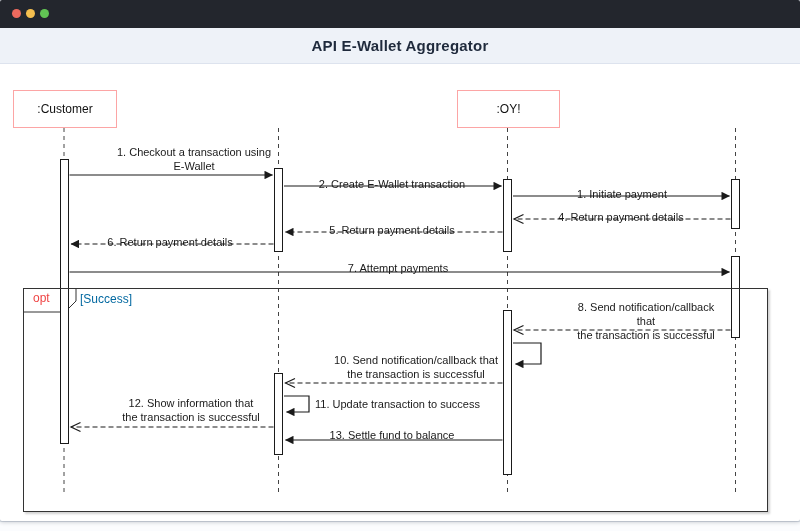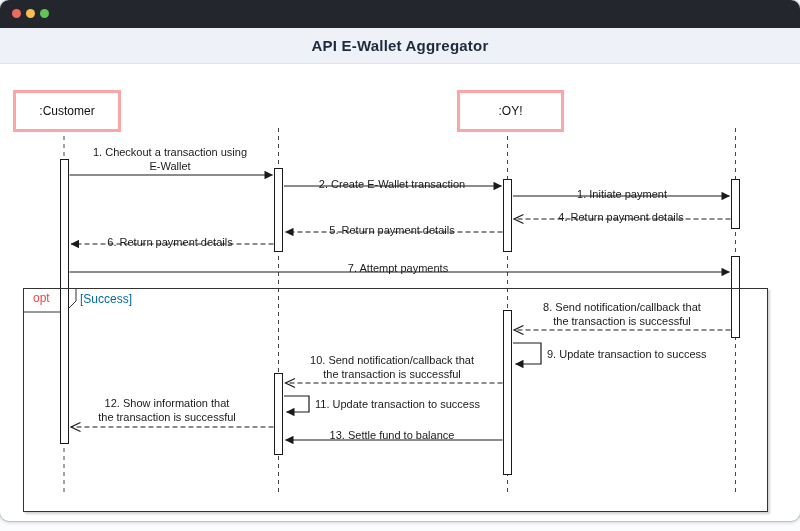--- a/index.html
+++ b/index.html
@@ -4,40 +4,40 @@
 <style>
   html,body{margin:0;padding:0;}
   body{
     width:800px;height:531px;overflow:hidden;
     background:#fbfcfe;
     font-family:"Liberation Sans", sans-serif;
     position:relative;
   }
   .window{
     position:absolute;left:0;top:0;width:800px;height:521px;
-    border-radius:9px;overflow:hidden;background:#ffffff;
+    border-radius:2px;overflow:hidden;background:#ffffff;
     box-shadow:0 1px 4px rgba(20,30,50,.25), 0 0 0 1px #d9dee6;
   }
   .titlebar{
     position:absolute;left:0;top:0;width:800px;height:28px;background:#23262d;
   }
   .traffic{position:absolute;top:9px;width:9px;height:9px;border-radius:50%;}
   .titleband{
     position:absolute;left:0;top:28px;width:800px;height:35px;
     background:#eef2f8;border-bottom:1px solid #dde3ee;
     display:flex;align-items:center;justify-content:center;
   }
   .titleband .title{
     font-size:15px;font-weight:bold;color:#1f2a3c;letter-spacing:.2px;
   }
   .canvas{position:absolute;left:0;top:0;width:800px;height:531px;}
   svg.layer{position:absolute;left:0;top:0;pointer-events:none;}
   .part-box{
     position:absolute;top:90px;height:36px;background:#ffffff;
-    border:3px solid #fca5a5;display:flex;align-items:center;justify-content:center;
+    border:1px solid #fca5a5;display:flex;align-items:center;justify-content:center;
     font-size:12px;color:#111;z-index:2;
   }
   .act-bar{
     position:absolute;width:9px;background:#ffffff;border:1px solid #1a1a1a;
     z-index:3;box-sizing:border-box;
   }
   .fragment{
     position:absolute;left:23px;top:288px;width:743px;height:222px;
     border:1px solid #333;z-index:4;
     box-shadow:1.5px 1.5px 2px rgba(0,0,0,.18);
@@ -45,21 +45,21 @@
   .frag-op{
     position:absolute;left:33px;top:291px;font-size:12px;color:#ef4444;z-index:6;
   }
   .frag-guard{
     position:absolute;left:80px;top:292px;font-size:12px;color:#0369a1;z-index:6;
   }
   .msg-label{
     position:absolute;font-size:11px;line-height:14px;color:#1a1a1a;z-index:7;
   }
   .c{transform:translateX(-50%);text-align:center;white-space:nowrap;}
-  .c2{transform:translateX(-50%);text-align:center;white-space:pre-line;}
+  .c2{transform:translateX(-50%);text-align:center;white-space:pre-line;margin-left:24px;}
   .l{white-space:nowrap;}
 </style>
 </head>
 <body>
 
 <div class="window">
 
   <div class="titlebar">
     <div class="traffic" style="left:12px;background:#ed6a5e"></div>
     <div class="traffic" style="left:26px;background:#f5bf4f"></div>
@@ -131,21 +131,20 @@
     <div class="msg-label c2" style="left:170px;top:145px">1. Checkout a transaction using
 E-Wallet</div>
     <div class="msg-label c" style="left:392px;top:177px">2. Create E-Wallet transaction</div>
     <div class="msg-label c" style="left:622px;top:187px">1. Initiate payment</div>
     <div class="msg-label c" style="left:621px;top:210px">4. Return payment details</div>
     <div class="msg-label c" style="left:392px;top:223px">5. Return payment details</div>
     <div class="msg-label c" style="left:170px;top:235px">6. Return payment details</div>
     <div class="msg-label c" style="left:398px;top:261px">7. Attempt payments</div>
     <div class="msg-label c2" style="left:622px;top:300px">8. Send notification/callback that
 the transaction is successful</div>
-    <div class="msg-label l" style="left:547px;top:347px">9. Update transaction to success</div>
     <div class="msg-label c2" style="left:392px;top:353px">10. Send notification/callback that
 the transaction is successful</div>
     <div class="msg-label l" style="left:315px;top:397px">11. Update transaction to success</div>
     <div class="msg-label c2" style="left:167px;top:396px">12. Show information that
 the transaction is successful</div>
     <div class="msg-label c" style="left:392px;top:428px">13. Settle fund to balance</div>
 
   </div>
 </div>
 

